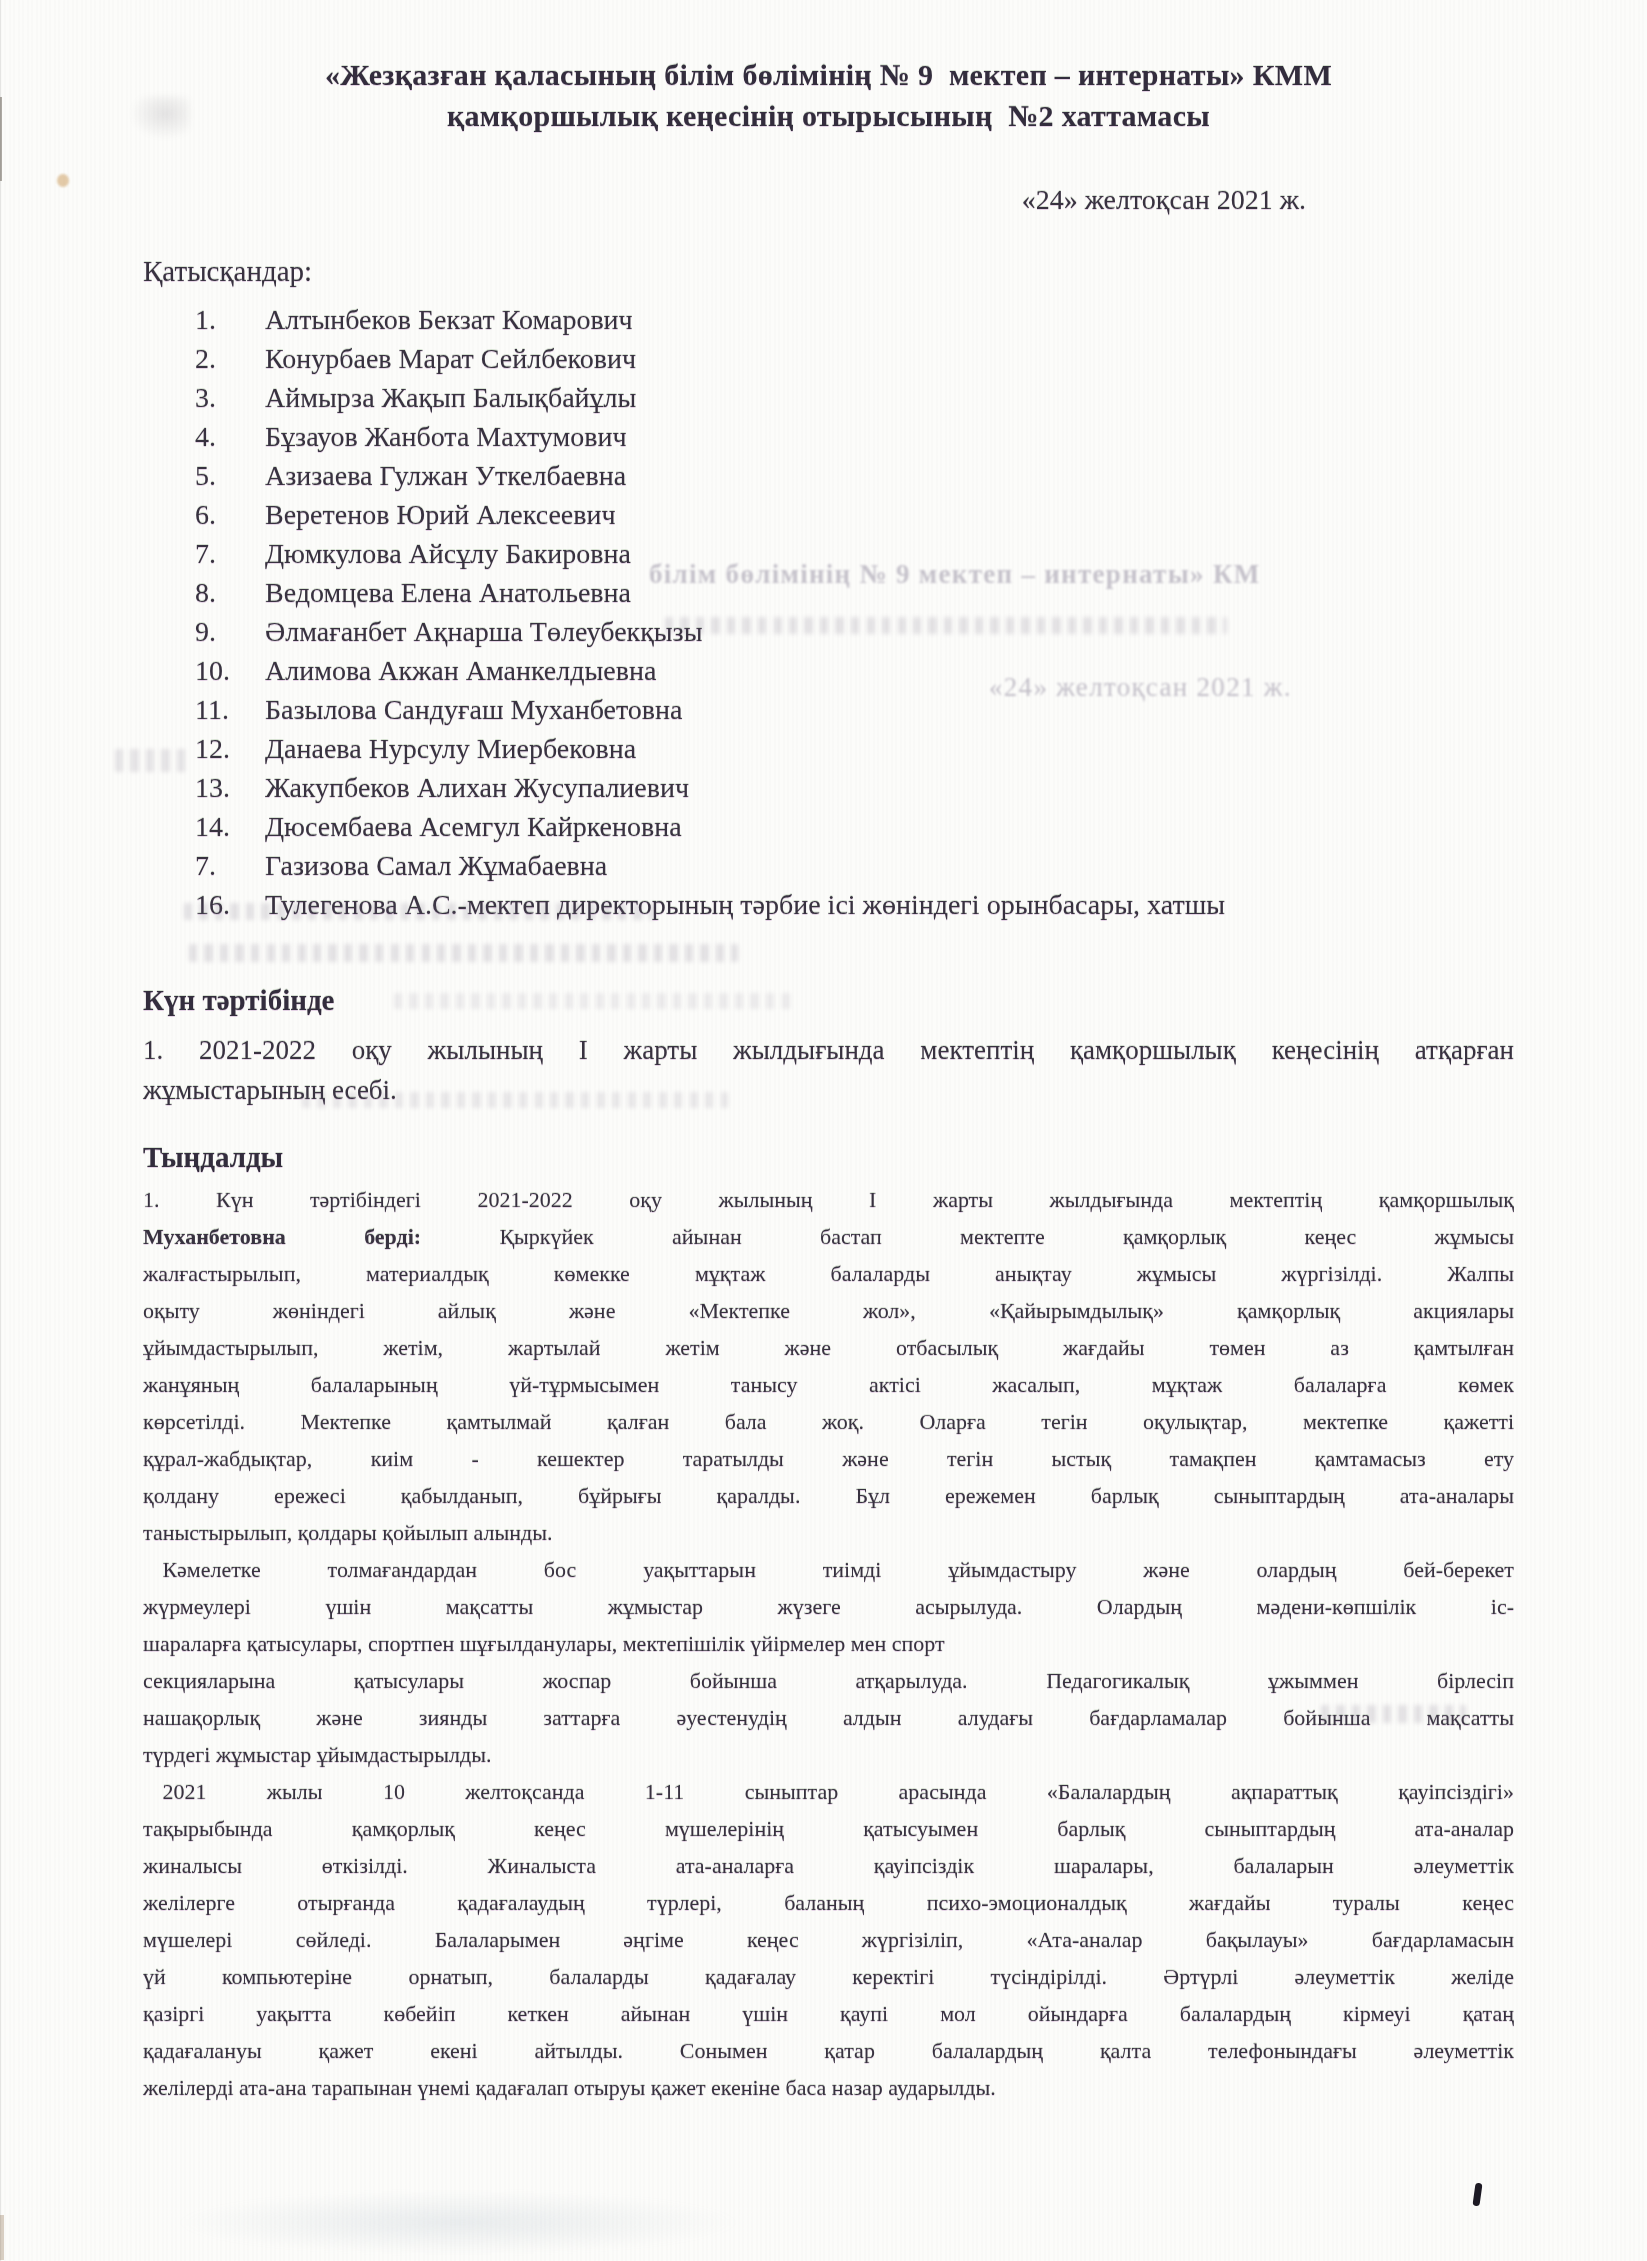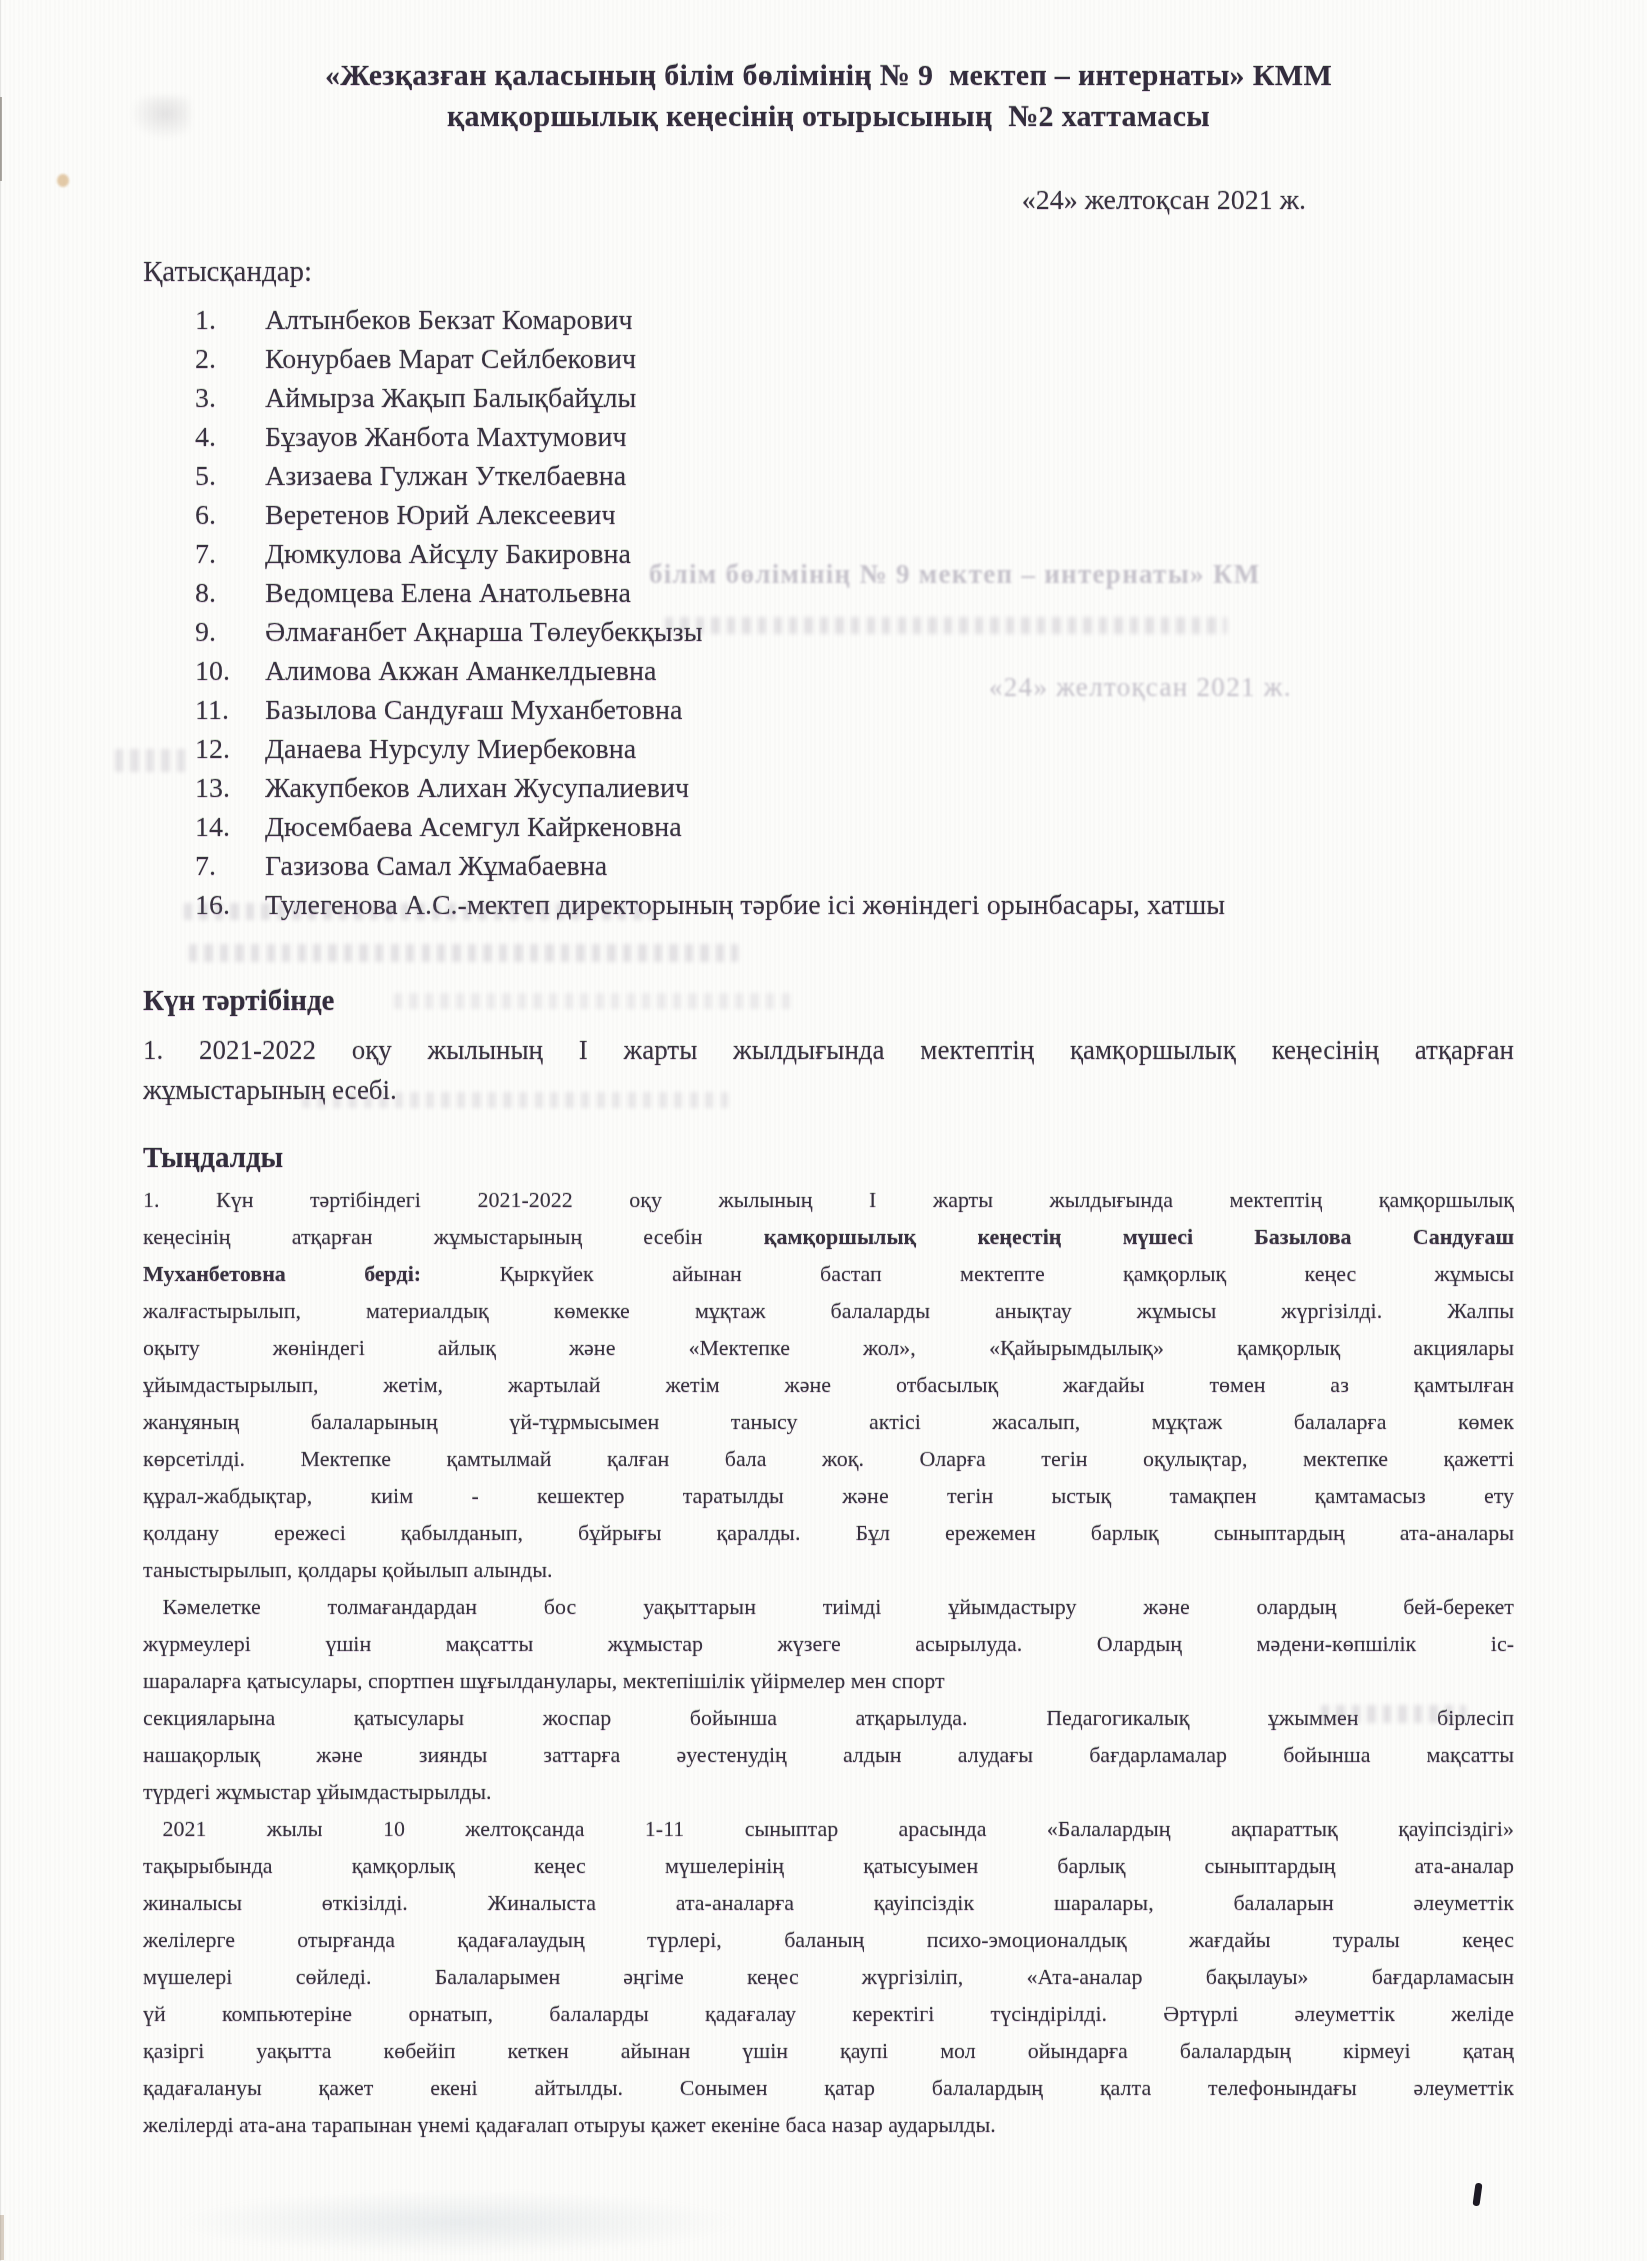--- a/index.html
+++ b/index.html
@@ -150,21 +150,20 @@
 
     <div class="agenda-lines">
         <div class="al">1. 2021-2022 оқу жылының І жарты жылдығында мектептің  қамқоршылық кеңесінің атқарған</div>
         <div class="al end">жұмыстарының  есебі.</div>
       </div>
 
     <div class="section-heading heard-heading">Тыңдалды</div>
 
     <div class="body-text">
         <div class="bl"><span>1. Күн тәртібіндегі 2021-2022 оқу жылының І жарты жылдығында мектептің  қамқоршылық</span></div>
-        <div class="bl"><span>кеңесінің атқарған жұмыстарының  есебін  </span><span class="b">қамқоршылық кеңестің мүшесі Базылова Сандуғаш</span></div>
         <div class="bl"><span class="b">Муханбетовна  берді: </span><span>Қыркүйек айынан бастап мектепте қамқорлық кеңес жұмысы</span></div>
         <div class="bl"><span>жалғастырылып, материалдық көмекке мұқтаж балаларды анықтау жұмысы жүргізілді. Жалпы</span></div>
         <div class="bl"><span>оқыту жөніндегі айлық және «Мектепке жол», «Қайырымдылық» қамқорлық акциялары</span></div>
         <div class="bl"><span>ұйымдастырылып, жетім, жартылай жетім және отбасылық жағдайы төмен аз қамтылған</span></div>
         <div class="bl"><span>жанұяның балаларының  үй-тұрмысымен танысу актісі  жасалып, мұқтаж балаларға көмек</span></div>
         <div class="bl"><span>көрсетілді. Мектепке қамтылмай қалған бала жоқ. Оларға тегін оқулықтар, мектепке қажетті</span></div>
         <div class="bl"><span>құрал-жабдықтар, киім - кешектер таратылды және тегін ыстық тамақпен қамтамасыз ету</span></div>
         <div class="bl"><span>қолдану ережесі қабылданып, бұйрығы қаралды. Бұл ережемен барлық сыныптардың ата-аналары</span></div>
         <div class="bl end"><span>таныстырылып, қолдары қойылып алынды.</span></div>
         <div class="bl ind"><span>Кәмелетке  толмағандардан  бос уақыттарын   тиімді  ұйымдастыру және олардың бей-берекет</span></div>

